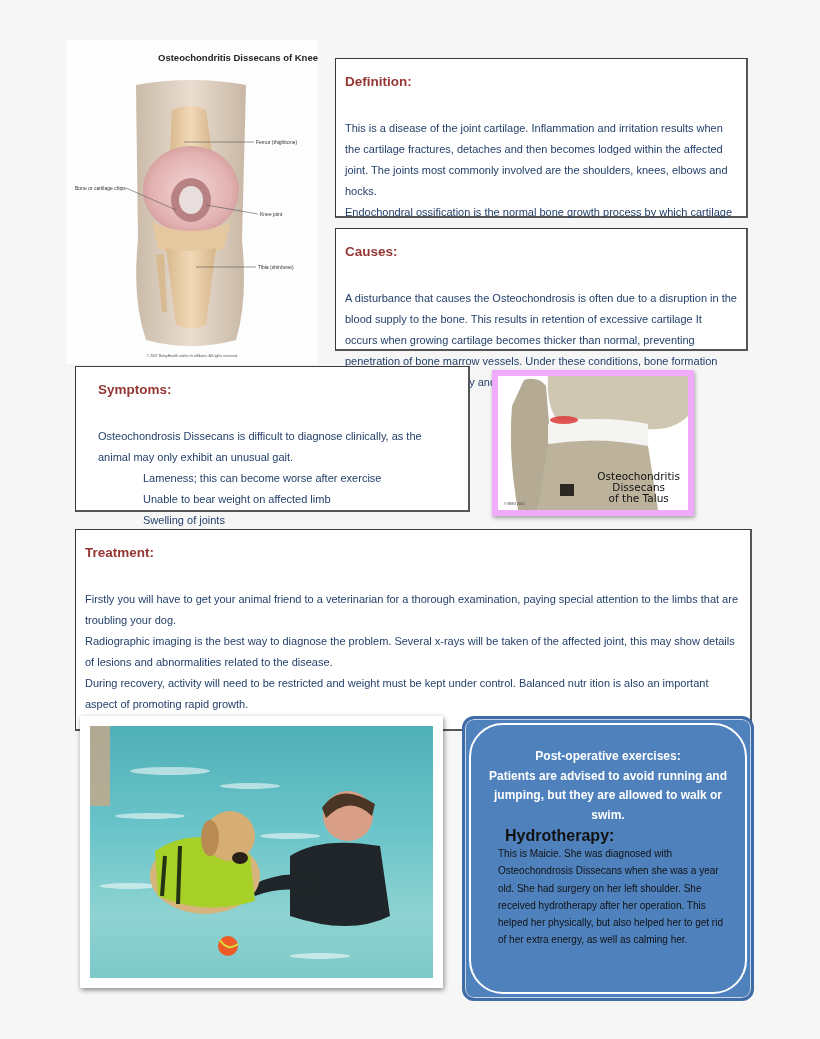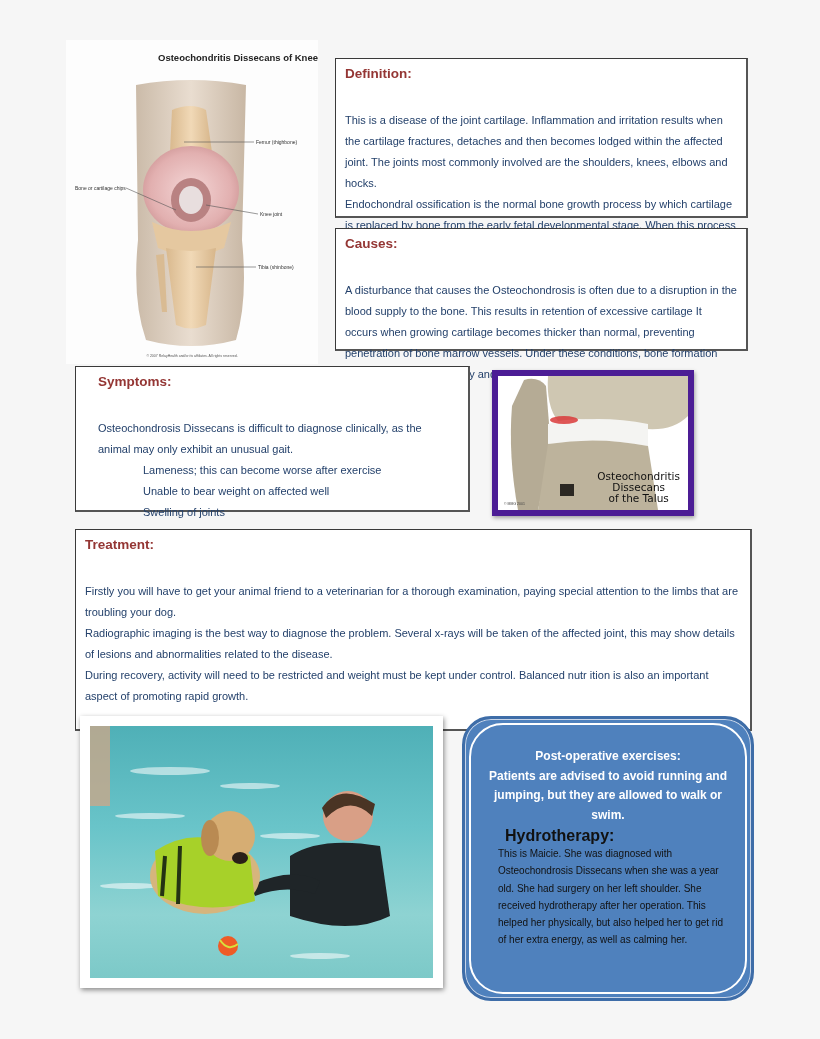--- a/index.html
+++ b/index.html
@@ -1,41 +1,41 @@
 <!DOCTYPE html>
 <html><head>
 <meta charset="utf-8">
 <style>
   html,body{margin:0;padding:0;}
   body{width:820px;height:1039px;background:#f6f6f6;position:relative;overflow:hidden;font-family:"Liberation Sans","DejaVu Sans",sans-serif;}
   .abs{position:absolute;box-sizing:border-box;}
   .box{background:#fff;border:1px solid #3a3a3a;border-right:2px solid #555;border-bottom:2px solid #555;}
-  .heading{color:#943634;font-weight:bold;font-size:13.5px;line-height:18px;margin:0 0 1px 0;}
+  .heading{color:#943634;font-weight:bold;font-size:13.5px;line-height:18px;margin:8px 0 1px 0;}
   .body{color:#24416b;font-size:11px;line-height:21px;margin-top:27px;}
   .body p{margin:0;}
   .indent{padding-left:45px;}
 
   
   #knee{left:66px;top:40px;width:252px;height:324px;background:#fdfdfd;}
   #knee .title{position:absolute;left:0;right:0;top:12px;text-align:right;font-size:9.5px;font-weight:bold;color:#222;}
   #knee .lbl{position:absolute;font-size:5px;color:#333;white-space:nowrap;}
   #knee .copy{position:absolute;left:0;right:0;bottom:6px;text-align:center;font-size:3.5px;color:#555;}
 
   
-  #talus{left:492px;top:370px;width:202px;height:146px;background:#4c1d95;box-shadow:1px 2px 4px rgba(0,0,0,0.35);padding:6px;}
+  #talus{left:492px;top:370px;width:202px;height:146px;background:#f0abfc;box-shadow:1px 2px 4px rgba(0,0,0,0.35);padding:6px;}
   #talus .inner{position:relative;width:100%;height:100%;background:#ffffff;overflow:hidden;}
   #talus .cap{position:absolute;right:8px;bottom:6px;text-align:center;font-family:"DejaVu Sans",sans-serif;font-size:10.5px;line-height:11px;color:#111;}
   #talus .cr{position:absolute;left:6px;bottom:4px;font-size:3.5px;color:#444;}
 
   
   #pool{left:80px;top:716px;width:363px;height:272px;background:#fff;box-shadow:1px 2px 5px rgba(0,0,0,0.45);padding:10px;}
   #pool .inner{position:relative;width:100%;height:100%;overflow:hidden;background:linear-gradient(180deg,#4fb0b7 0%,#69c4c9 40%,#8ed3d2 75%,#7cc9c8 100%);}
 
   
-  #post{left:462px;top:716px;width:292px;height:285px;background:#4f81bd;border-radius:29px;border:3px solid #3e6da8;box-shadow:0 0 0 1px #c8d5e8 inset;}
+  #post{left:462px;top:716px;width:292px;height:285px;background:#4f81bd;border-radius:12px;border:3px solid #3e6da8;box-shadow:0 0 0 1px #c8d5e8 inset;}
   #post .ring{position:absolute;left:4px;top:4px;right:4px;bottom:4px;border:2px solid #ffffff;border-radius:34px;}
   #post .center{position:absolute;left:14px;right:14px;top:28px;text-align:center;color:#fff;font-weight:bold;font-size:12px;line-height:19.5px;}
   #post .hydroH{position:absolute;left:40px;top:108px;color:#111;font-weight:bold;font-size:16px;}
   #post .hydroB{position:absolute;left:33px;top:126px;width:235px;color:#111;font-size:10px;line-height:17.3px;}
 </style>
 </head>
 <body>
 
 <div id="knee" class="abs">
   <div class="title">Osteochondritis Dissecans of Knee</div>
@@ -90,21 +90,21 @@
   <div class="body">
     <p>A disturbance that causes the Osteochondrosis is often due to a disruption in the blood supply to the bone.  This results in retention of excessive cartilage It occurs when growing cartilage becomes thicker than normal, preventing penetration of bone marrow vessels.  Under these conditions, bone formation does not proceed normally and cracks form in the cartilage.</p>
   </div>
 </div>
 
 <div class="abs box" style="left:75px;top:366px;width:395px;height:146px;padding:6px 22px;">
   <div class="heading">Symptoms:</div>
   <div class="body">
     <p>Osteochondrosis Dissecans is difficult to diagnose clinically, as the animal may only exhibit an unusual gait.</p>
     <p class="indent">Lameness; this can become worse after exercise</p>
-    <p class="indent">Unable to bear weight on affected well</p>
+    <p class="indent">Unable to bear weight on affected limb</p>
     <p class="indent">Swelling of joints</p>
     <p class="indent">Knee in limbs</p>
   </div>
 </div>
 
 <div id="talus" class="abs">
   <div class="inner">
     <svg width="190" height="134" style="position:absolute;left:0;top:0">
       <path d="M26 4 Q40 0 48 10 L52 60 Q48 100 40 134 L20 134 Q10 80 14 30 Z" fill="#b5ab95"></path>
       <path d="M50 0 L190 0 L190 40 Q170 60 130 50 Q90 40 60 45 Q48 30 50 0 Z" fill="#cfc7b2"></path>

